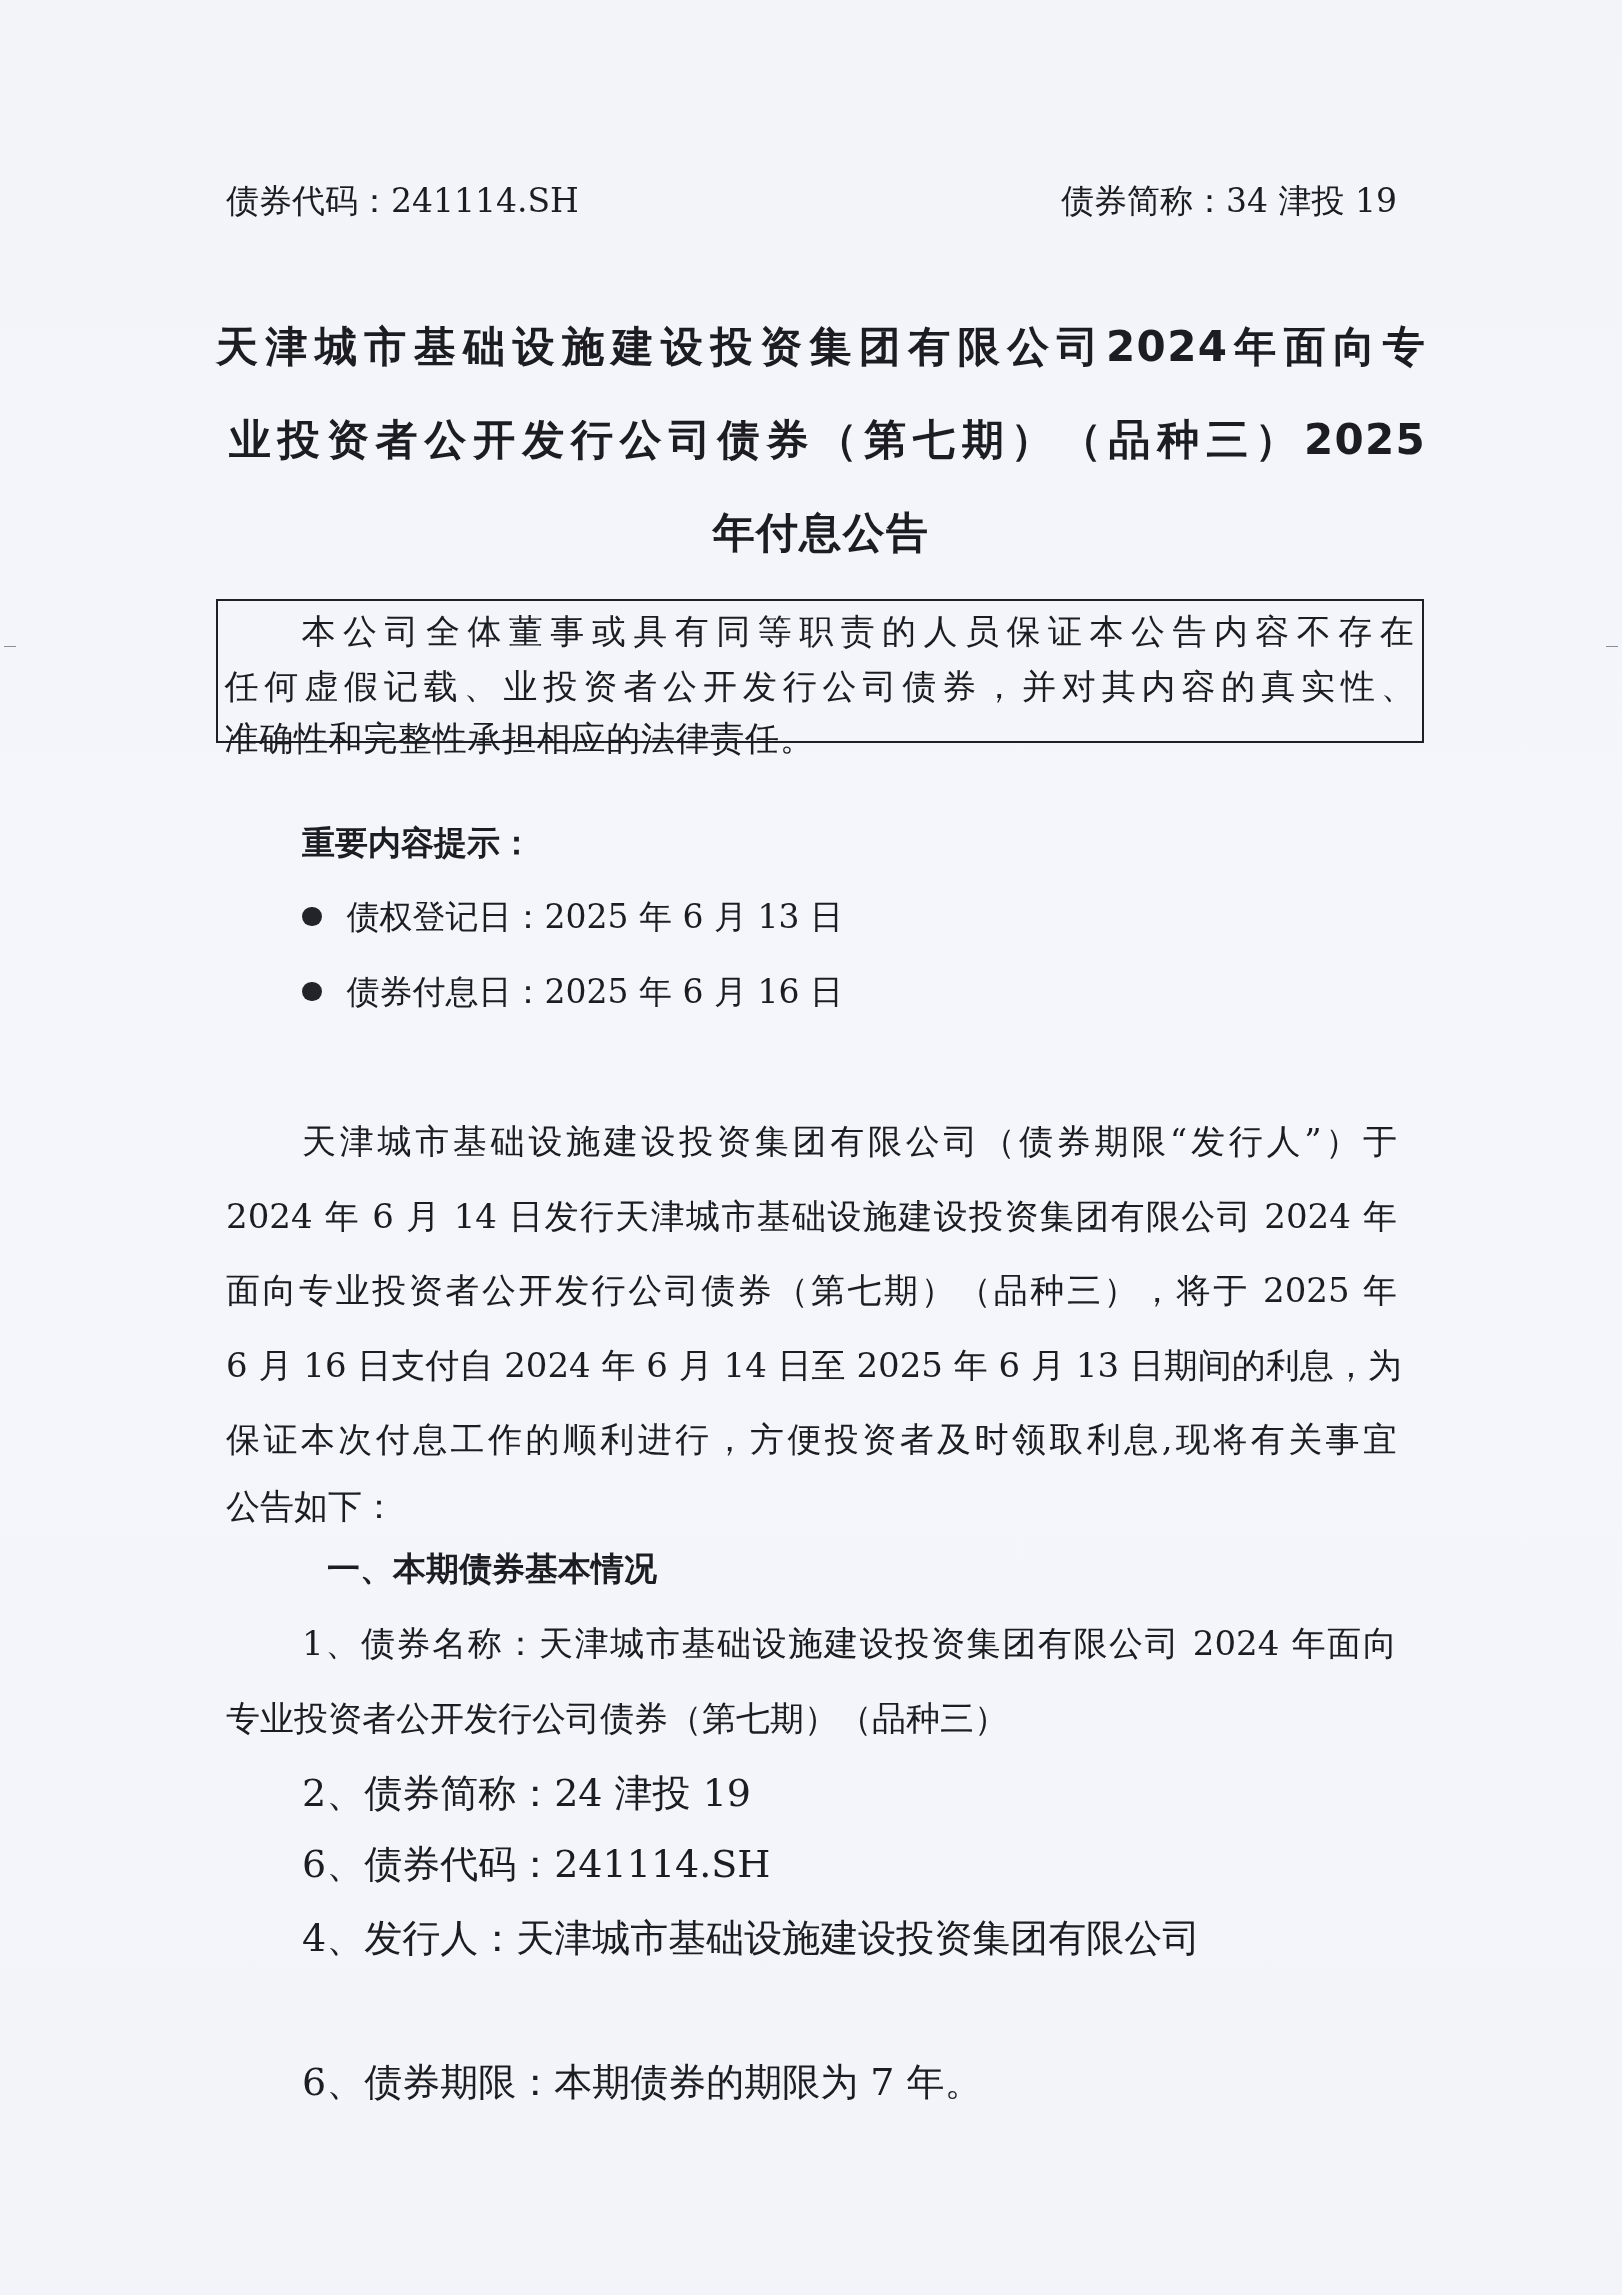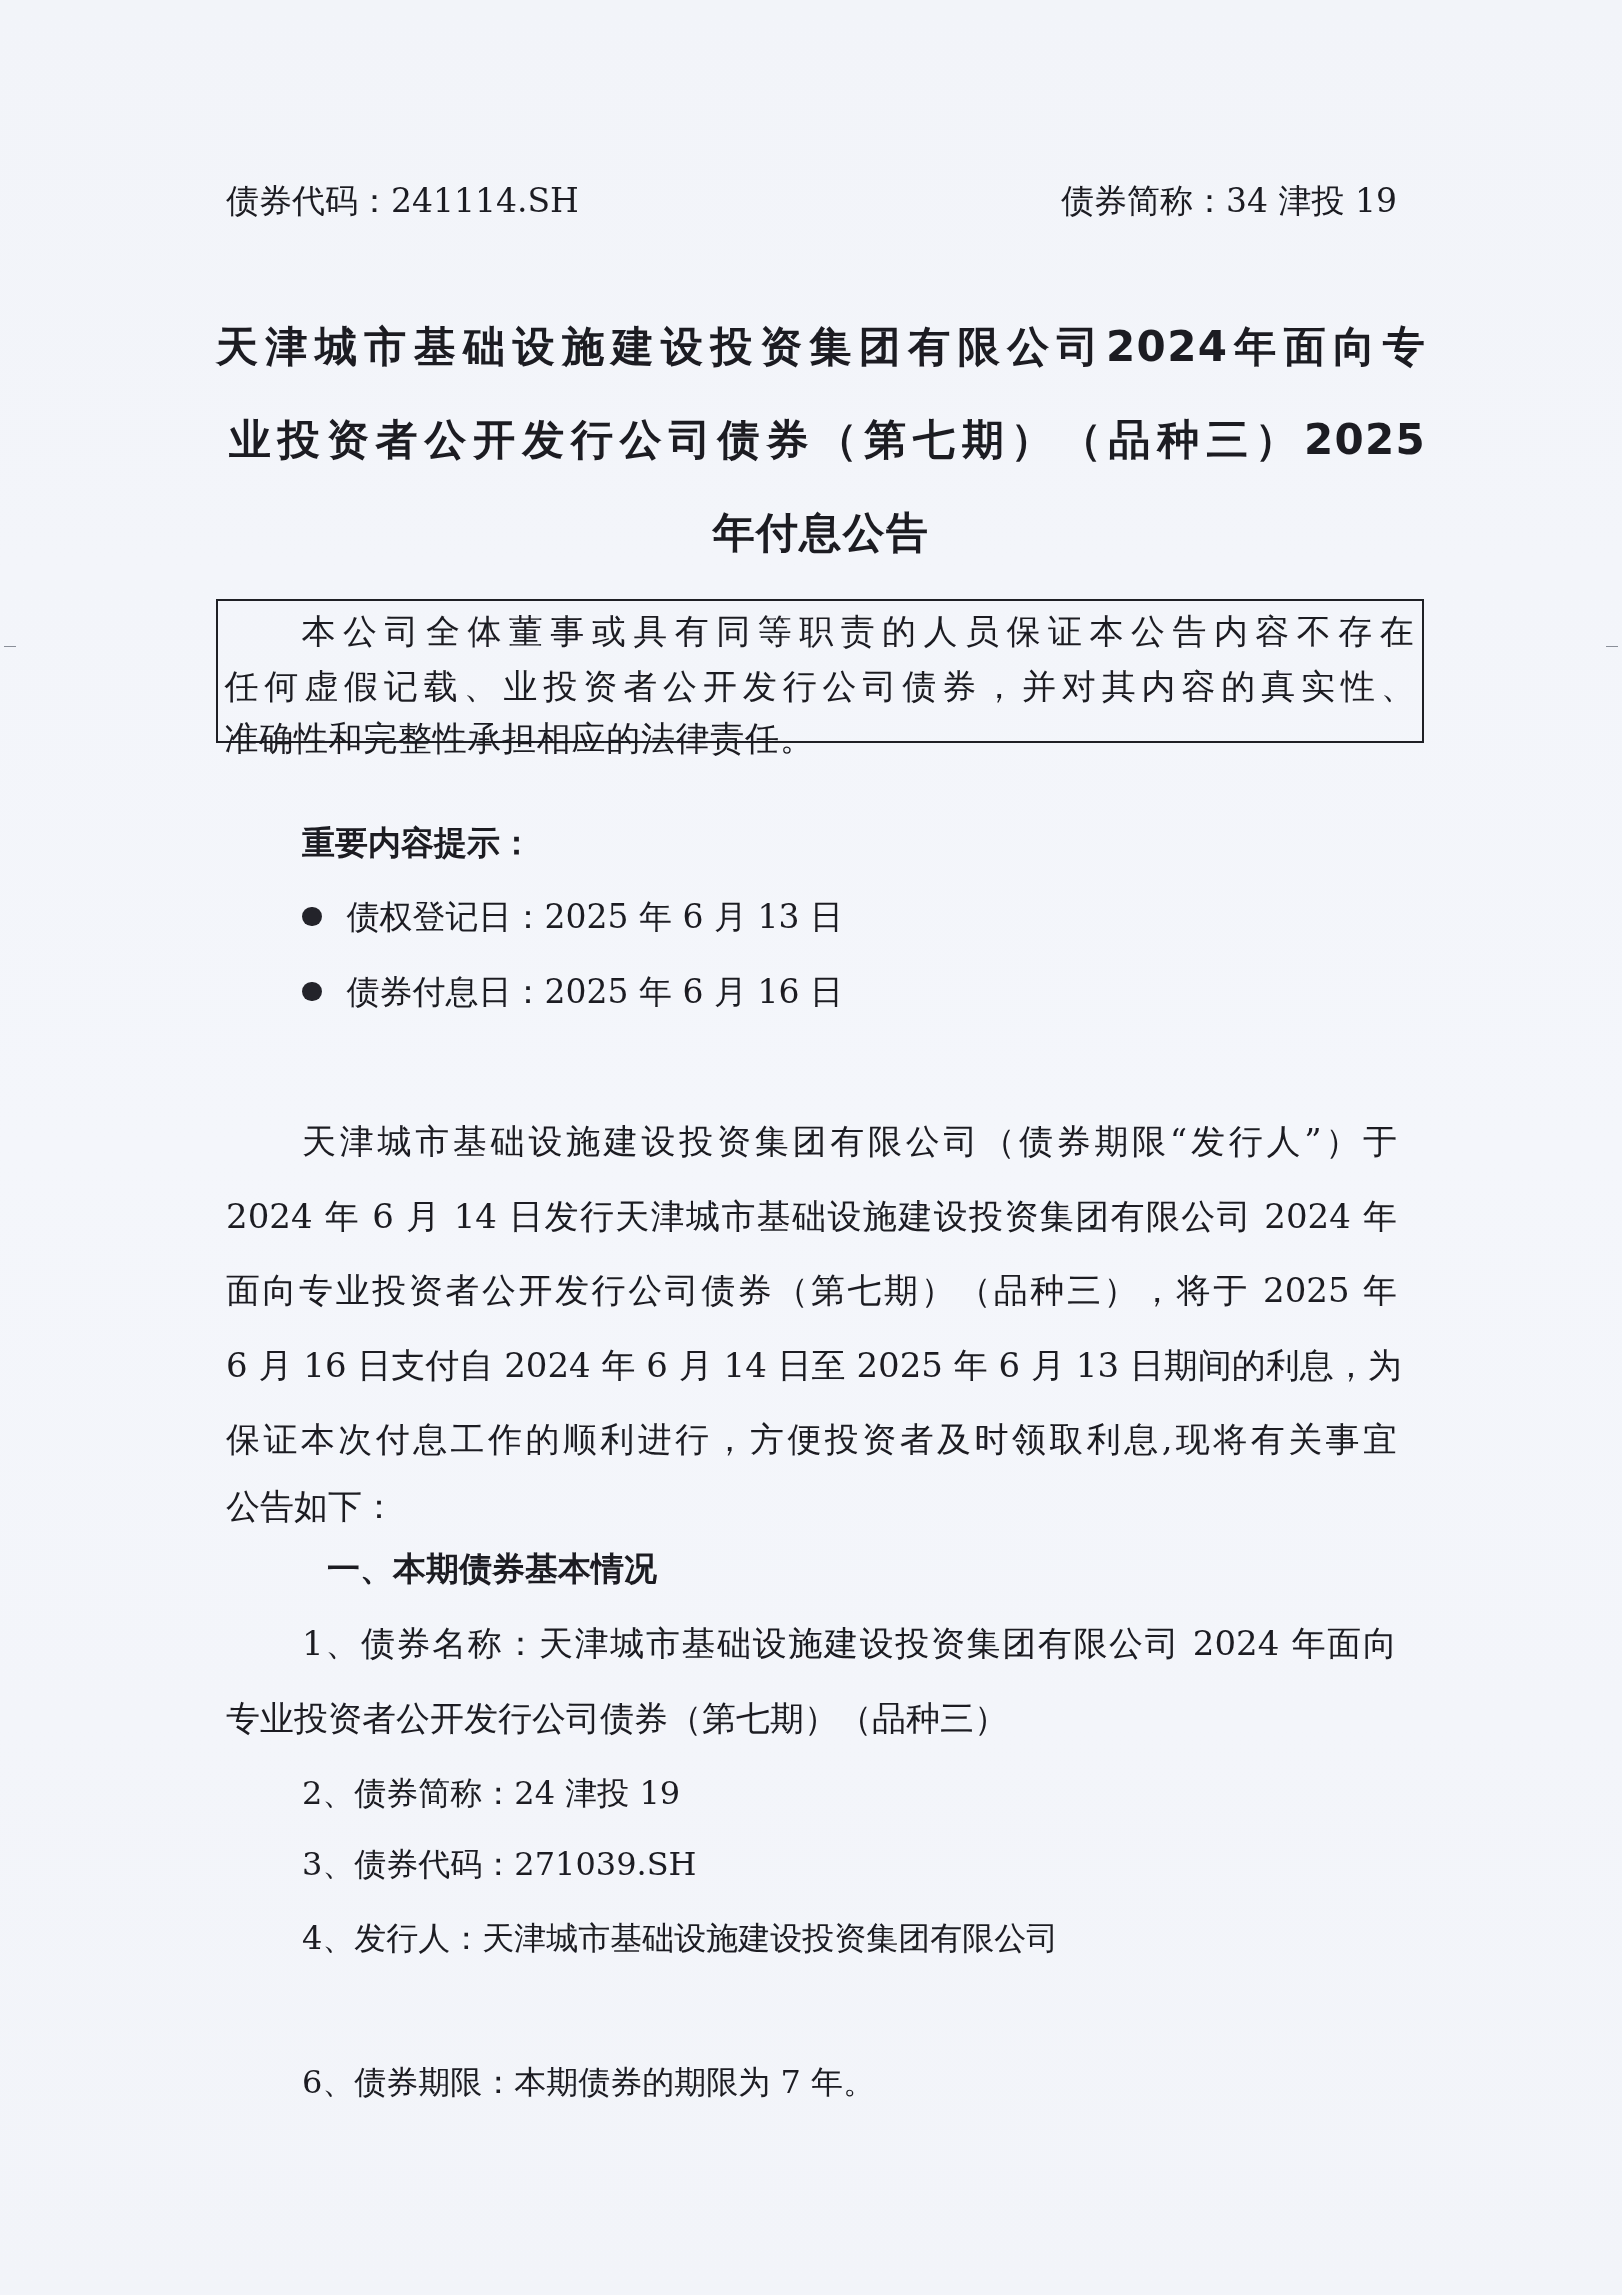--- a/index.html
+++ b/index.html
@@ -124,21 +124,21 @@
     .body-line.indent {
       left: 302px;
       width: 1095px;
     }
     .body-line.last {
       text-align-last: left;
     }
     .item-line {
       position: absolute;
       left: 302px;
-      font-size: 32px;
+      font-size: 38px;
       line-height: 42px;
       white-space: nowrap;
     }
   </style>
 </head>
 <body>
 
 <div class="page">
 
   <div class="edge-mark edge-left" style="top:646px;"></div>
@@ -174,18 +174,18 @@
   <div class="body-line" style="top:1344px;">6 月 16 日支付自 2024 年 6 月 14 日至 2025 年 6 月 13 日期间的利息，为</div>
   <div class="body-line" style="top:1418px;">保证本次付息工作的顺利进行，方便投资者及时领取利息,现将有关事宜</div>
   <div class="body-line last" style="top:1485px;">公告如下：</div>
 
   <div class="section-heading" style="top:1548px;margin-left:25px;">一、本期债券基本情况</div>
 
   <div class="body-line indent" style="top:1622px;">1、债券名称：天津城市基础设施建设投资集团有限公司 2024 年面向</div>
   <div class="body-line last" style="top:1697px;">专业投资者公开发行公司债券（第七期）（品种三）</div>
 
   <div class="item-line" style="top:1772px;">2、债券简称：24 津投 19</div>
-  <div class="item-line" style="top:1843px;">3、债券代码：271039.SH</div>
+  <div class="item-line" style="top:1843px;">6、债券代码：241114.SH</div>
   <div class="item-line" style="top:1917px;">4、发行人：天津城市基础设施建设投资集团有限公司</div>
   <div class="item-line" style="top:2061px;">6、债券期限：本期债券的期限为 7 年。</div>
 
 </div>
 
 
 </body></html>

